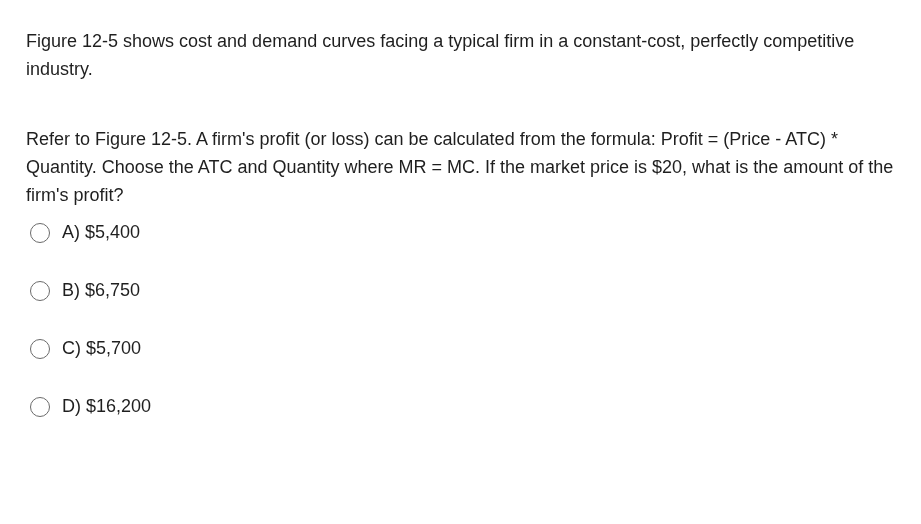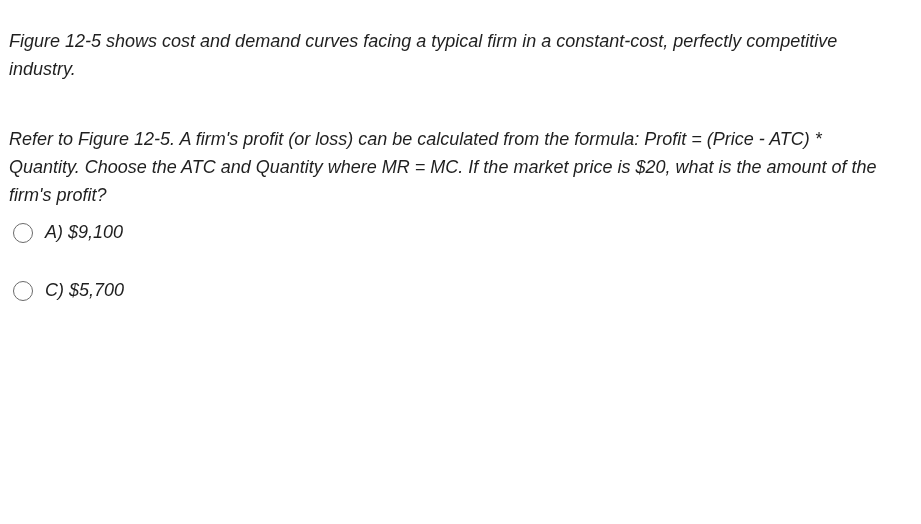--- a/index.html
+++ b/index.html
@@ -7,23 +7,22 @@
     padding: 0;
     font-family: "Segoe UI", "Helvetica Neue", Arial, sans-serif;
     font-size: 18px;
     color: #1f1f1f;
     background: #ffffff;
     width: 921px;
     height: 524px;
     box-sizing: border-box;
   }
   .wrap {
-    padding: 28px 26px 0 9px;
+    padding: 28px 26px 0 26px;
     line-height: 1.55;
-    font-style: italic;
   }
   .context {
     margin-bottom: 42px;
   }
   .question {
     margin-bottom: 10px;
   }
   .options {
     padding-left: 4px;
   }
@@ -53,28 +52,42 @@
   <div class="context">Figure 12-5 shows cost and demand curves facing a typical firm in a constant-cost, perfectly competitive industry.</div>
 
   <div class="question">Refer to Figure 12-5. A firm's profit (or loss) can be calculated from the formula: Profit = (Price - ATC) * Quantity. Choose the ATC and Quantity where MR = MC. If the market price is $20, what is the amount of the firm's profit?</div>
 
   <div class="options">
 
     <div class="option">
       <span class="radio"></span>
       <span class="opt-label">
         <span>A)</span>
-        <span>$9,100</span>
+        <span>$5,400</span>
       </span>
     </div>
 
+    <div class="option">
+      <span class="radio"></span>
+      <span class="opt-label">
+        <span>B)</span>
+        <span>$6,750</span>
+      </span>
+    </div>
 
     <div class="option">
       <span class="radio"></span>
       <span class="opt-label">
         <span>C)</span>
         <span>$5,700</span>
       </span>
     </div>
 
+    <div class="option">
+      <span class="radio"></span>
+      <span class="opt-label">
+        <span>D)</span>
+        <span>$16,200</span>
+      </span>
+    </div>
 
   </div>
 </div>
 
 </body></html>

